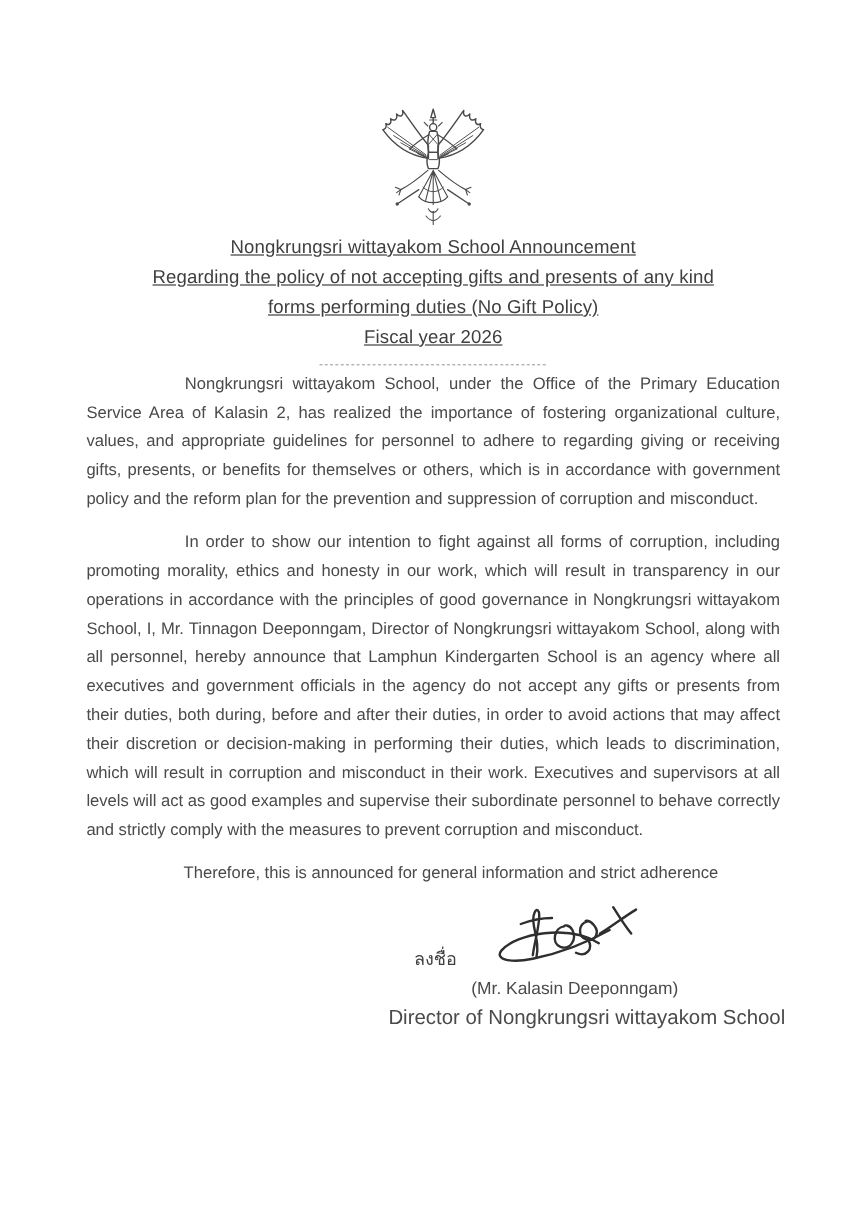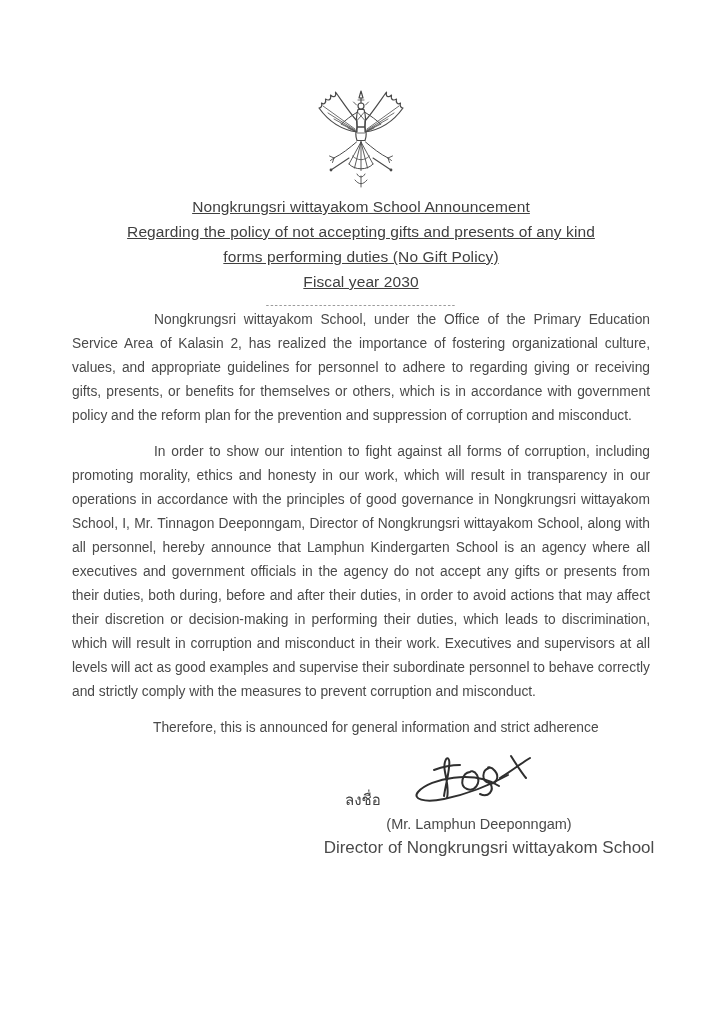--- a/index.html
+++ b/index.html
@@ -154,21 +154,21 @@
       <path d="M48 84 C50 88 54 88 56 84" stroke-width="0.9"></path>
       <path d="M46 90 C50 95 54 95 58 90" stroke-width="0.9"></path>
       <path d="M52 86 L52 97" stroke-width="0.9"></path>
     </svg>
   </div>
 
   <div class="title-block">
     <div class="title-line">Nongkrungsri wittayakom School Announcement</div>
     <div class="title-line">Regarding the policy of not accepting gifts and presents of any kind</div>
     <div class="title-line">forms performing duties (No Gift Policy)</div>
-    <div class="title-line">Fiscal year 2030</div>
+    <div class="title-line">Fiscal year 2026</div>
     <div class="divider">-------------------------------------------</div>
   </div>
 
   <div class="content">
     <p class="body-para">Nongkrungsri wittayakom School, under the Office of the Primary Education Service Area of Kalasin 2, has realized the importance of fostering organizational culture, values, and appropriate guidelines for personnel to adhere to regarding giving or receiving gifts, presents, or benefits for themselves or others, which is in accordance with government policy and the reform plan for the prevention and suppression of corruption and misconduct.</p>
     <p class="body-para">In order to show our intention to fight against all forms of corruption, including promoting morality, ethics and honesty in our work, which will result in transparency in our operations in accordance with the principles of good governance in Nongkrungsri wittayakom School, I, Mr. Tinnagon Deeponngam, Director of Nongkrungsri wittayakom School, along with all personnel, hereby announce that Lamphun Kindergarten School is an agency where all executives and government officials in the agency do not accept any gifts or presents from their duties, both during, before and after their duties, in order to avoid actions that may affect their discretion or decision-making in performing their duties, which leads to discrimination, which will result in corruption and misconduct in their work. Executives and supervisors at all levels will act as good examples and supervise their subordinate personnel to behave correctly and strictly comply with the measures to prevent corruption and misconduct.</p>
     <p class="closing-line">Therefore, this is announced for general information and strict adherence</p>
 
     <div class="sig-block">
       <span class="sig-label">ลงชื่อ</span>
@@ -182,18 +182,18 @@
 
           <path d="M66 22 C58 23 55 36 63 39 C71 42 77 33 73 25 C70 20 66 21 66 22"></path>
 
           <path d="M85 18 C78 20 77 31 85 33 C92 35 96 27 91 21 C87 16 82 17 85 18"></path>
           <path d="M86 33 C91 41 84 48 76 44"></path>
 
           <path d="M96 28 C106 22 116 14 126 8"></path>
           <path d="M107 6 C112 14 117 22 122 28"></path>
         </svg>
       </div>
-      <div class="sig-name">(Mr. Lamphun Deeponngam)</div>
+      <div class="sig-name">(Mr. Kalasin Deeponngam)</div>
       <div class="sig-title">Director of Nongkrungsri wittayakom School</div>
     </div>
   </div>
 
 </div>
 
 </body></html>

